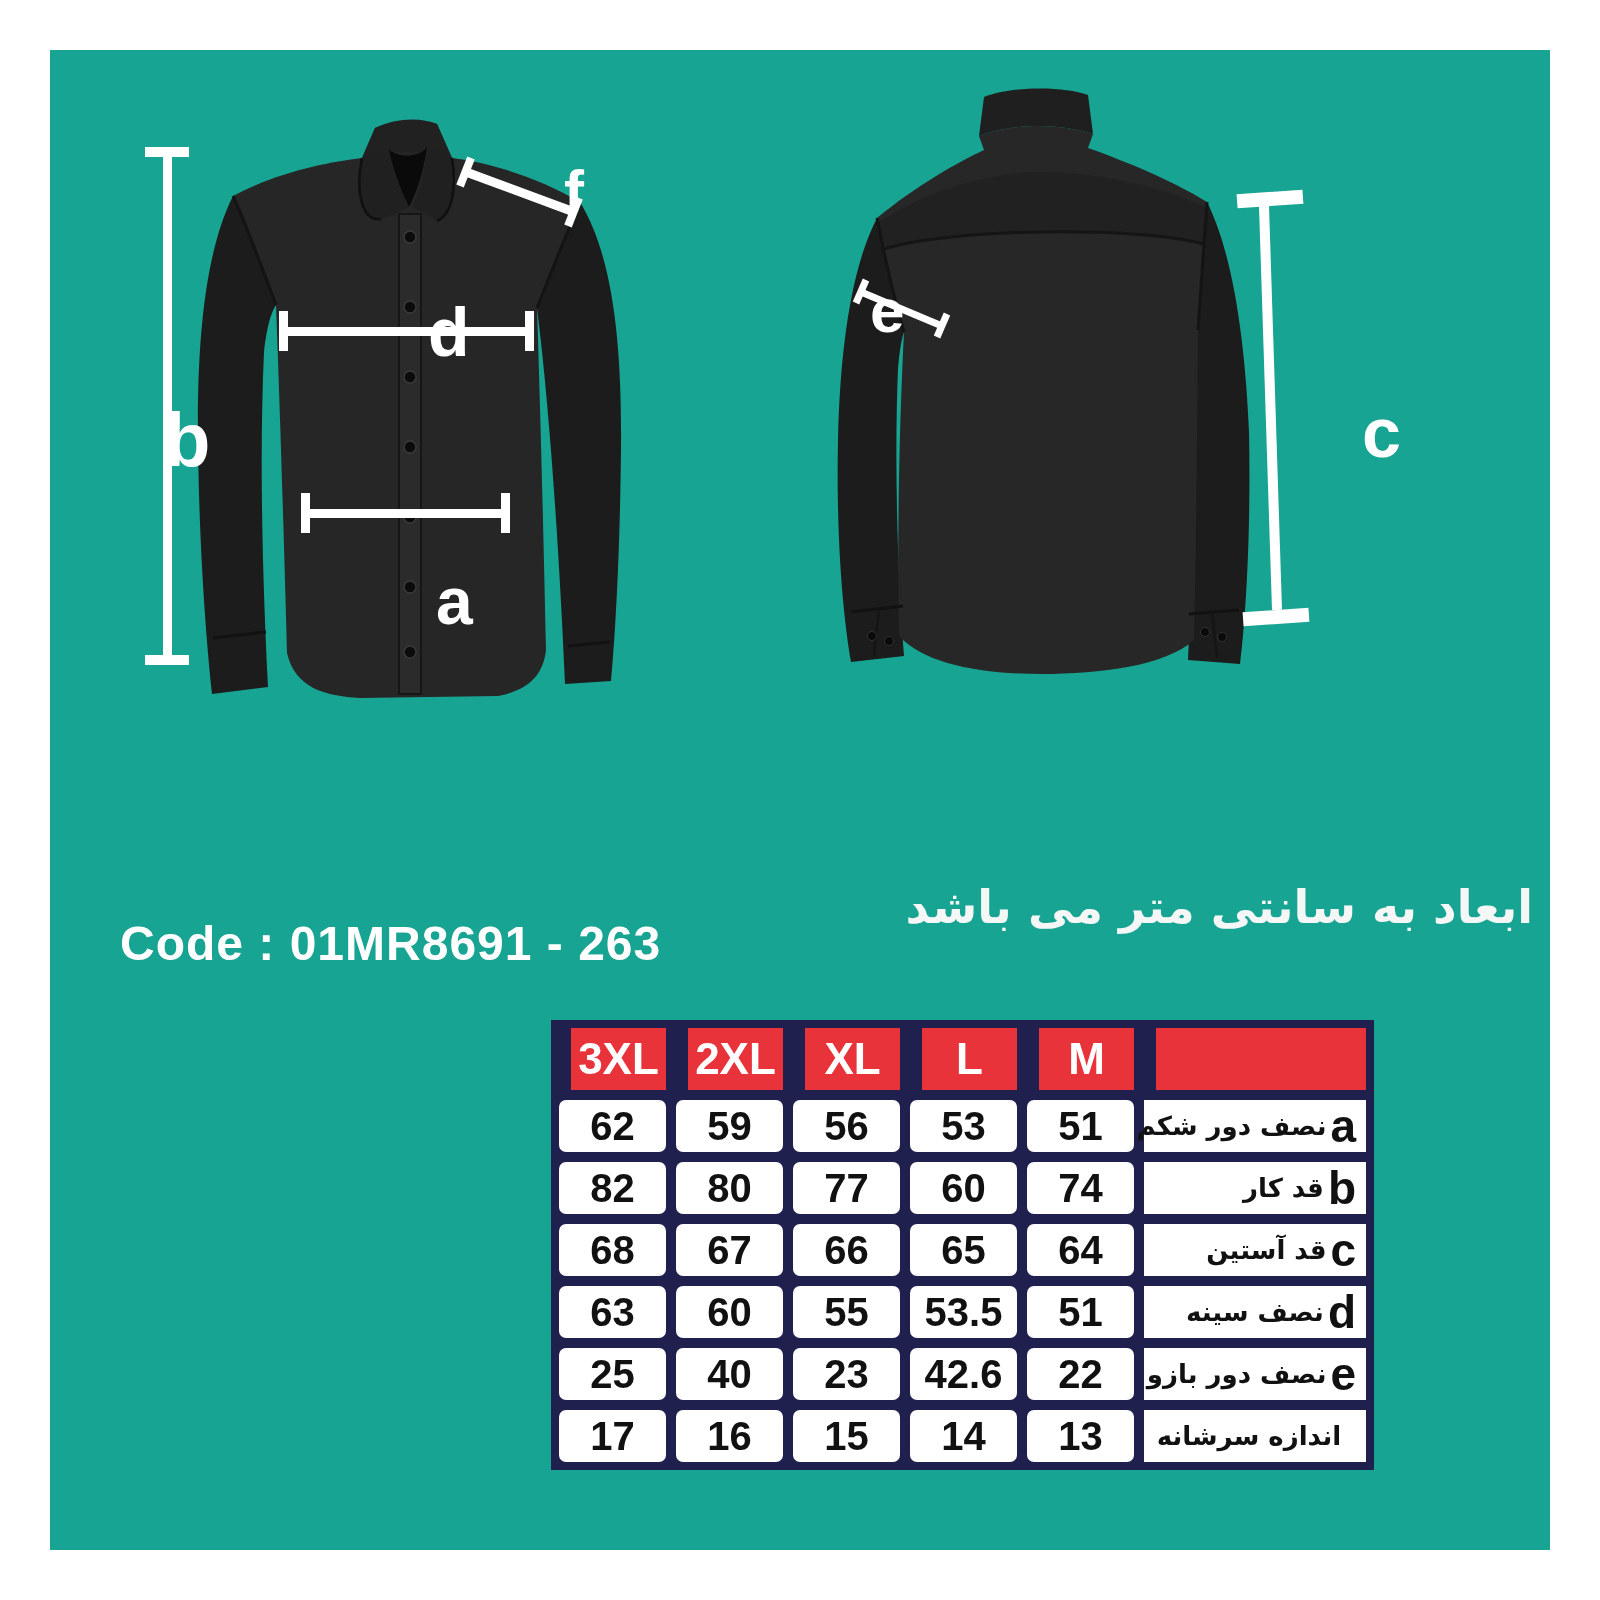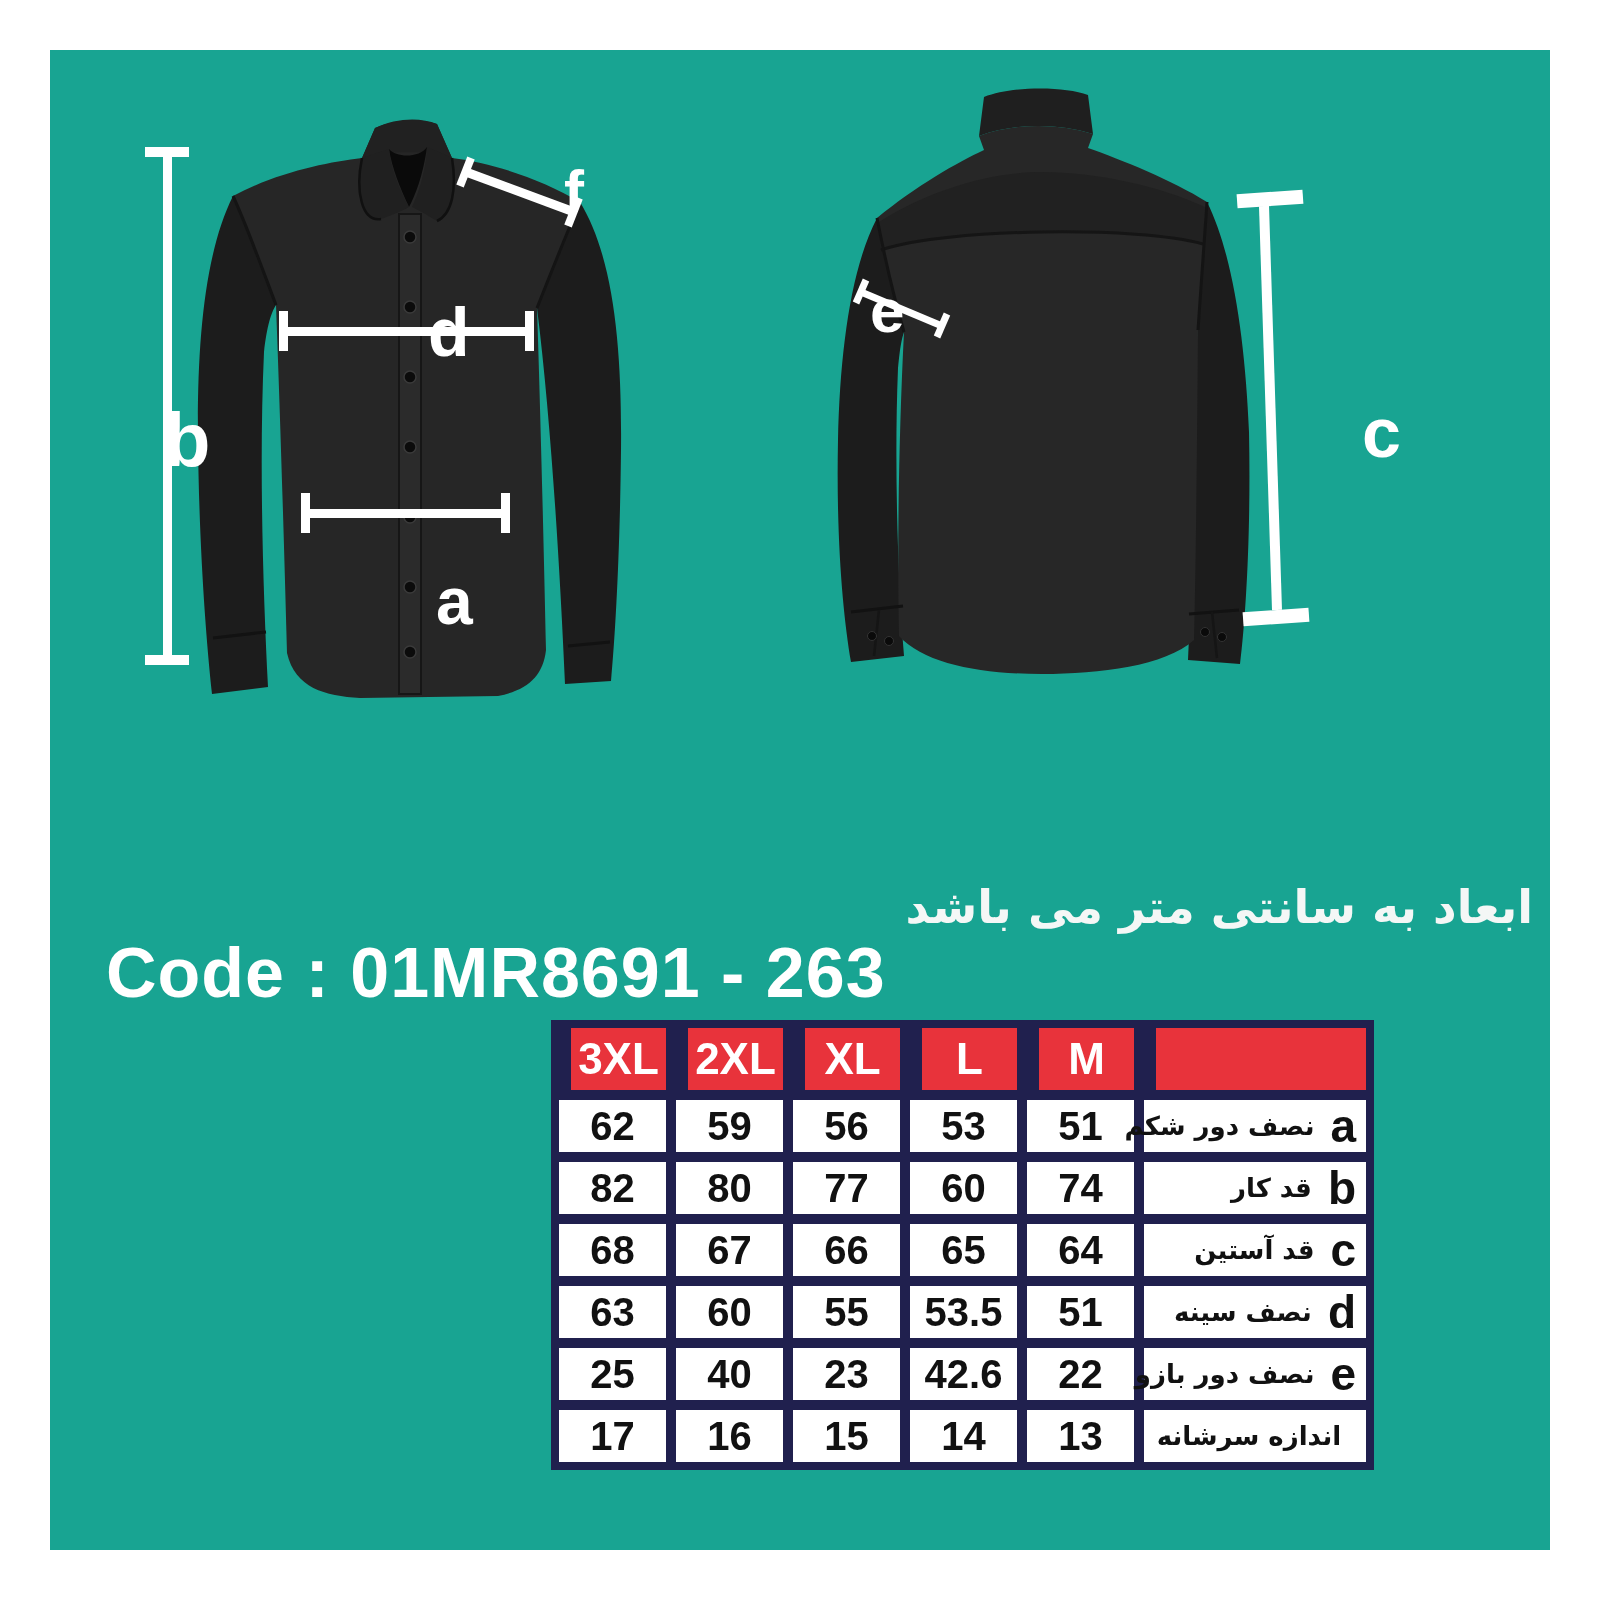--- a/index.html
+++ b/index.html
@@ -17,24 +17,23 @@
     position:absolute;color:#ffffff;font-weight:700;line-height:1;
     font-family:"Liberation Sans", sans-serif;
   }
   .m-label.lb{left:114px;top:352px;font-size:76px;}
   .m-label.ld{left:378px;top:248px;font-size:68px;}
   .m-label.la{left:386px;top:518px;font-size:66px;}
   .m-label.lf{left:514px;top:112px;font-size:60px;}
   .m-label.le{left:820px;top:230px;font-size:62px;}
   .m-label.lc{left:1312px;top:348px;font-size:70px;}
   .code-text{
-    position:absolute;left:106px;top:916px;
-    font-size:70px;font-weight:700;color:#ffffff;letter-spacing:1px;
+    position:absolute;left:120px;top:916px;
+    font-size:48px;font-weight:700;color:#ffffff;letter-spacing:1px;
     white-space:nowrap;
-    margin-top:17px;
   }
   .fa-title{
     position:absolute;right:67px;top:880px;
     font-size:46px;font-weight:700;color:#f4f7f6;
     direction:rtl;white-space:nowrap;
     font-family:"DejaVu Sans", sans-serif;
   }
   .size-table{
     position:absolute;left:551px;top:1020px;
     background:#20204e;padding:8px;
@@ -42,25 +41,25 @@
     grid-template-columns:107px 107px 107px 107px 107px 222px;
     grid-template-rows:62px repeat(6,52px);
     gap:10px;
   }
   .th{
     background:#e8333b;color:#ffffff;font-weight:700;font-size:44px;
     display:flex;align-items:center;justify-content:center;margin-left:12px;
   }
   .td{
     background:#ffffff;color:#111111;font-weight:700;font-size:40px;
-    display:flex;align-items:center;justify-content:center;
+    display:flex;align-items:center;justify-content:center;border-radius:7px;
   }
   .label-cell{
     background:#ffffff;display:flex;align-items:center;
-    justify-content:flex-end;gap:16px;padding-right:10px;
+    justify-content:flex-end;gap:4px;padding-right:10px;
   }
   .label-cell.center{justify-content:center;padding-right:12px;}
   .label-fa{
     font-family:"DejaVu Sans", sans-serif;direction:rtl;
     font-size:26px;font-weight:700;color:#111111;white-space:nowrap;
   }
   .label-letter{
     font-size:46px;font-weight:700;color:#111111;line-height:1;
     font-family:"Liberation Sans", sans-serif;
   }

